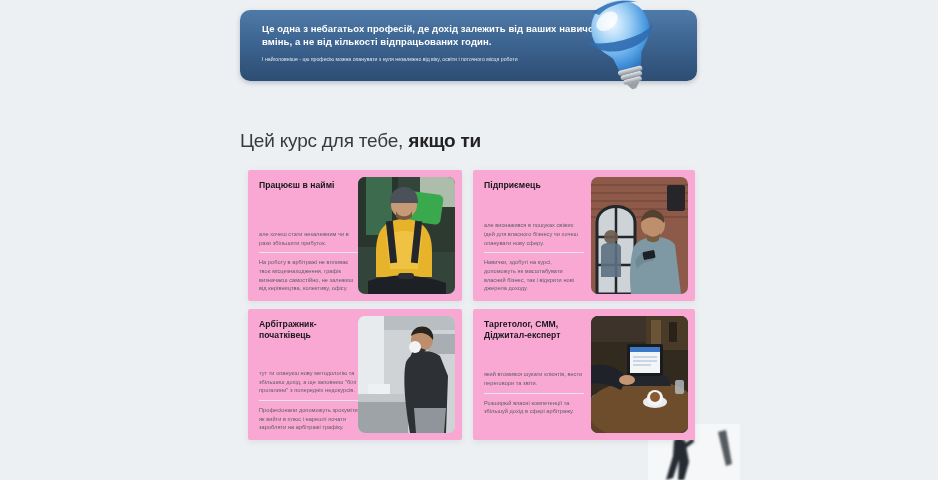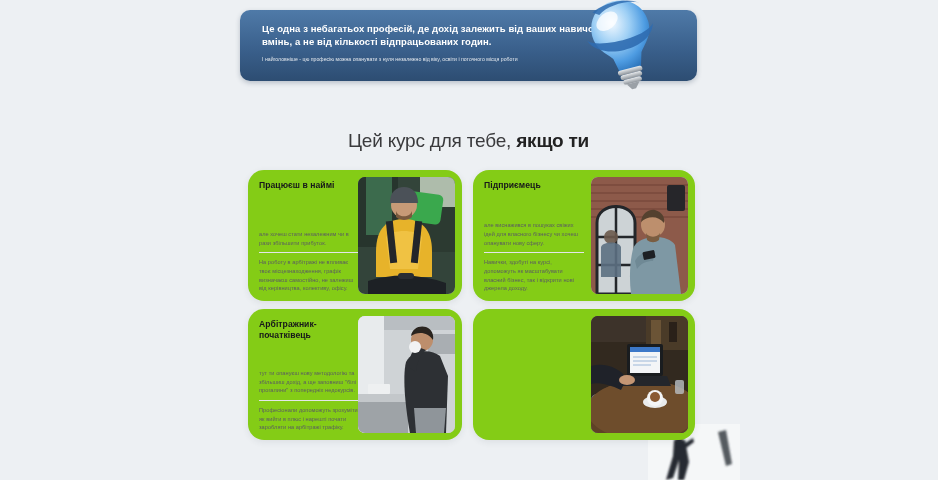--- a/index.html
+++ b/index.html
@@ -24,32 +24,32 @@
   }
   .banner-sub {
     margin-top:7px; color:rgba(255,255,255,.85); font-size:5.2px;
     max-width:340px; white-space:nowrap;
   }
   .bulb-wrap { position:absolute; left:584px; top:-2px; width:80px; height:94px; z-index:3; }
 
   
   .section-title {
     position:absolute; left:240px; top:130px; width:457px;
-    text-align:center; font-size:19px; color:#3a3a3c; letter-spacing:-.2px;
+    text-align:left; font-size:19px; color:#3a3a3c; letter-spacing:-.2px;
   }
   .section-title .bold { font-weight:bold; color:#222; }
 
   
   .cards {
     position:absolute; left:248px; top:170px; width:447px; z-index:1;
     display:grid; grid-template-columns:214px 222px; grid-auto-rows:131px;
     column-gap:11px; row-gap:8px;
   }
   .card {
-    background:#84cc16; border-radius:16px; position:relative;
+    background:#f9a8d4; border-radius:2px; position:relative;
     box-shadow:0 2px 7px rgba(40,50,70,.09);
     padding:10px 10px 8px 11px;
     display:flex; flex-direction:column;
   }
   .card-text { width:101px; display:flex; flex-direction:column; height:100%; }
   .card-title {
     font-size:8.6px; font-weight:bold; color:#17181a; line-height:1.3;
     margin-bottom:auto; letter-spacing:.05px;
   }
   .card-p {
@@ -211,20 +211,26 @@
 
         <path d="M52 52 C50 42 54 34 60 31 L68 34 C62 40 58 48 58 56 Z" fill="#2d3034"></path>
         <circle cx="57" cy="31" r="6" fill="#f2f3f4"></circle>
 
         <path d="M56 92 L88 92 L86 117 L58 117 Z" fill="#8f959a"></path>
       </svg>
     </div>
   </div>
 
   <div class="card short">
+    <div class="card-text">
+      <div class="card-title">Таргетолог, СММ, Діджитал-експерт</div>
+      <div class="card-p">який втомився шукати клієнтів, вести переговори та звіти.</div>
+      <div class="card-divider"></div>
+      <div class="card-p">Розширюй власні компетенції та збільшуй дохід в сфері арбітражу.</div>
+    </div>
     <div class="card-photo">
       <svg width="97" height="117" viewBox="0 0 97 117">
         <rect width="97" height="117" fill="#32291f"></rect>
         <rect x="55" y="0" width="42" height="34" fill="#4a3b28"></rect>
         <rect x="60" y="4" width="10" height="24" fill="#6b5436"></rect>
         <rect x="78" y="6" width="8" height="20" fill="#2a2119"></rect>
         <rect x="0" y="0" width="55" height="26" fill="#3d332a"></rect>
 
         <rect x="0" y="78" width="34" height="39" rx="6" fill="#7e868c"></rect>
 

